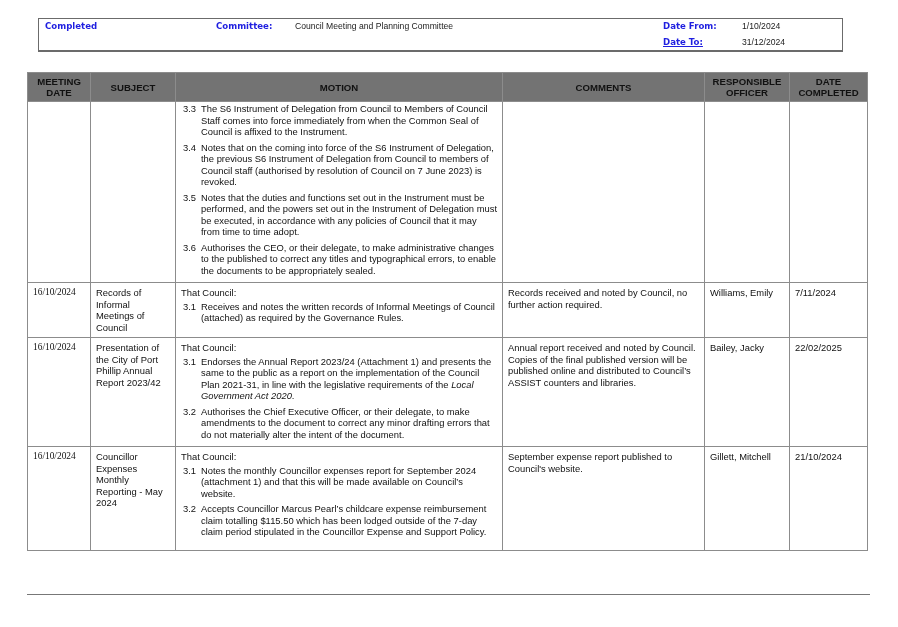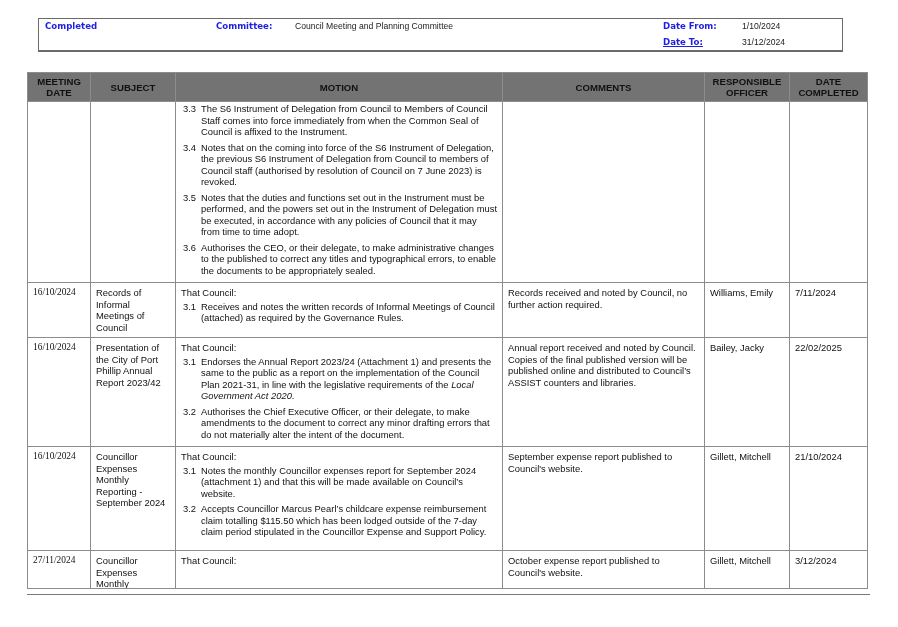--- a/index.html
+++ b/index.html
@@ -117,46 +117,34 @@
             <span class="txt">Authorises the Chief Executive Officer, or their delegate, to make amendments to the document to correct any minor drafting errors that do not materially alter the intent of the document.</span>
           </div>
       </td>
       <td>Annual report received and noted by Council. Copies of the final published version will be published online and distributed to Council’s ASSIST counters and libraries.</td>
       <td>Bailey, Jacky</td>
       <td>22/02/2025</td>
     </tr>
 
     <tr style="height:104px">
       <td class="date">16/10/2024</td>
-      <td class="subj">Councillor Expenses Monthly Reporting - September 2024</td>
+      <td class="subj">Councillor Expenses Monthly Reporting - May 2024</td>
       <td>
         <div class="motion-intro">That Council:</div>
         <div class="item">
             <span class="num">3.1</span>
             <span class="txt">Notes the monthly Councillor expenses report for September 2024 (attachment 1) and that this will be made available on Council’s website.</span>
           </div>
         <div class="item">
             <span class="num">3.2</span>
             <span class="txt">Accepts Councillor Marcus Pearl’s childcare expense reimbursement claim totalling $115.50 which has been lodged outside of the 7-day claim period stipulated in the Councillor Expense and Support Policy.</span>
           </div>
       </td>
       <td>September expense report published to Council's website.</td>
       <td>Gillett, Mitchell</td>
       <td>21/10/2024</td>
     </tr>
 
-    <tr style="height:38px">
-      <td class="date">27/11/2024</td>
-      <td class="subj" style="padding-bottom:0">
-          <div style="height:33px;overflow:hidden">Councillor Expenses Monthly</div>
-        </td>
-      <td>
-        <div class="motion-intro">That Council:</div>
-      </td>
-      <td>October expense report published to Council's website.</td>
-      <td>Gillett, Mitchell</td>
-      <td>3/12/2024</td>
-    </tr>
   </tbody>
 </table>
 
 <div class="footer-line"></div>
 <div class="page-num">Page 6 of 13</div>
 
 </body></html>

